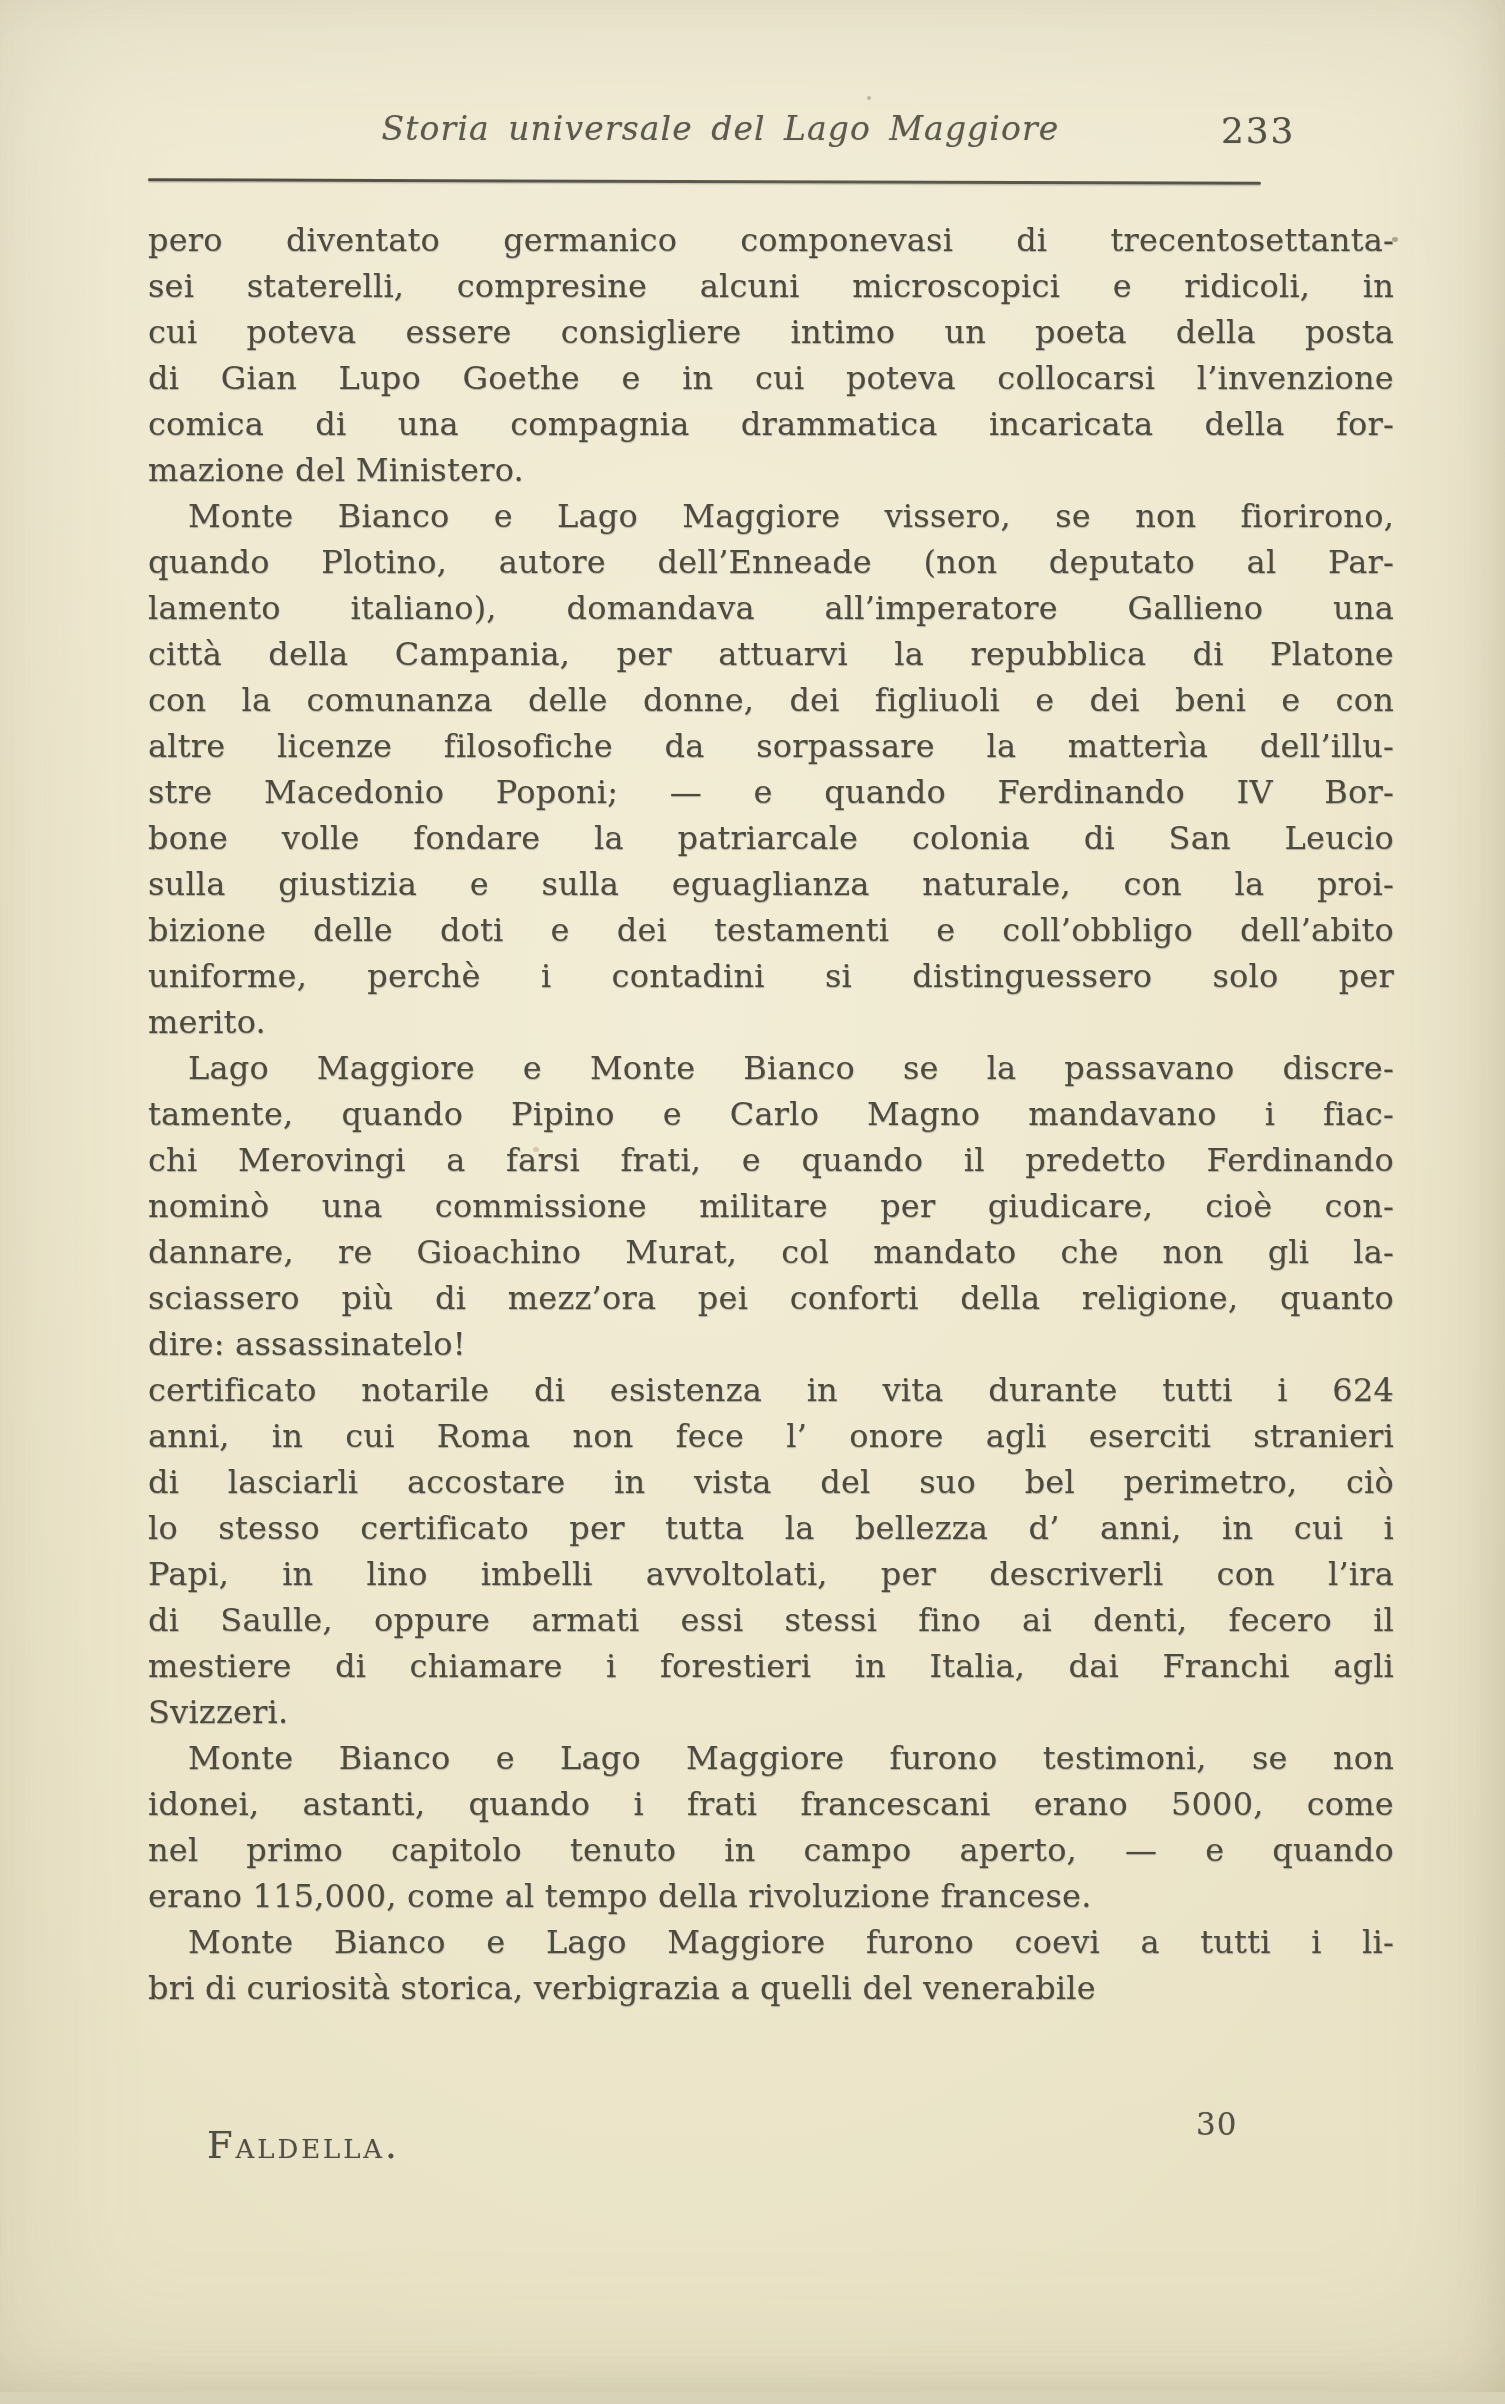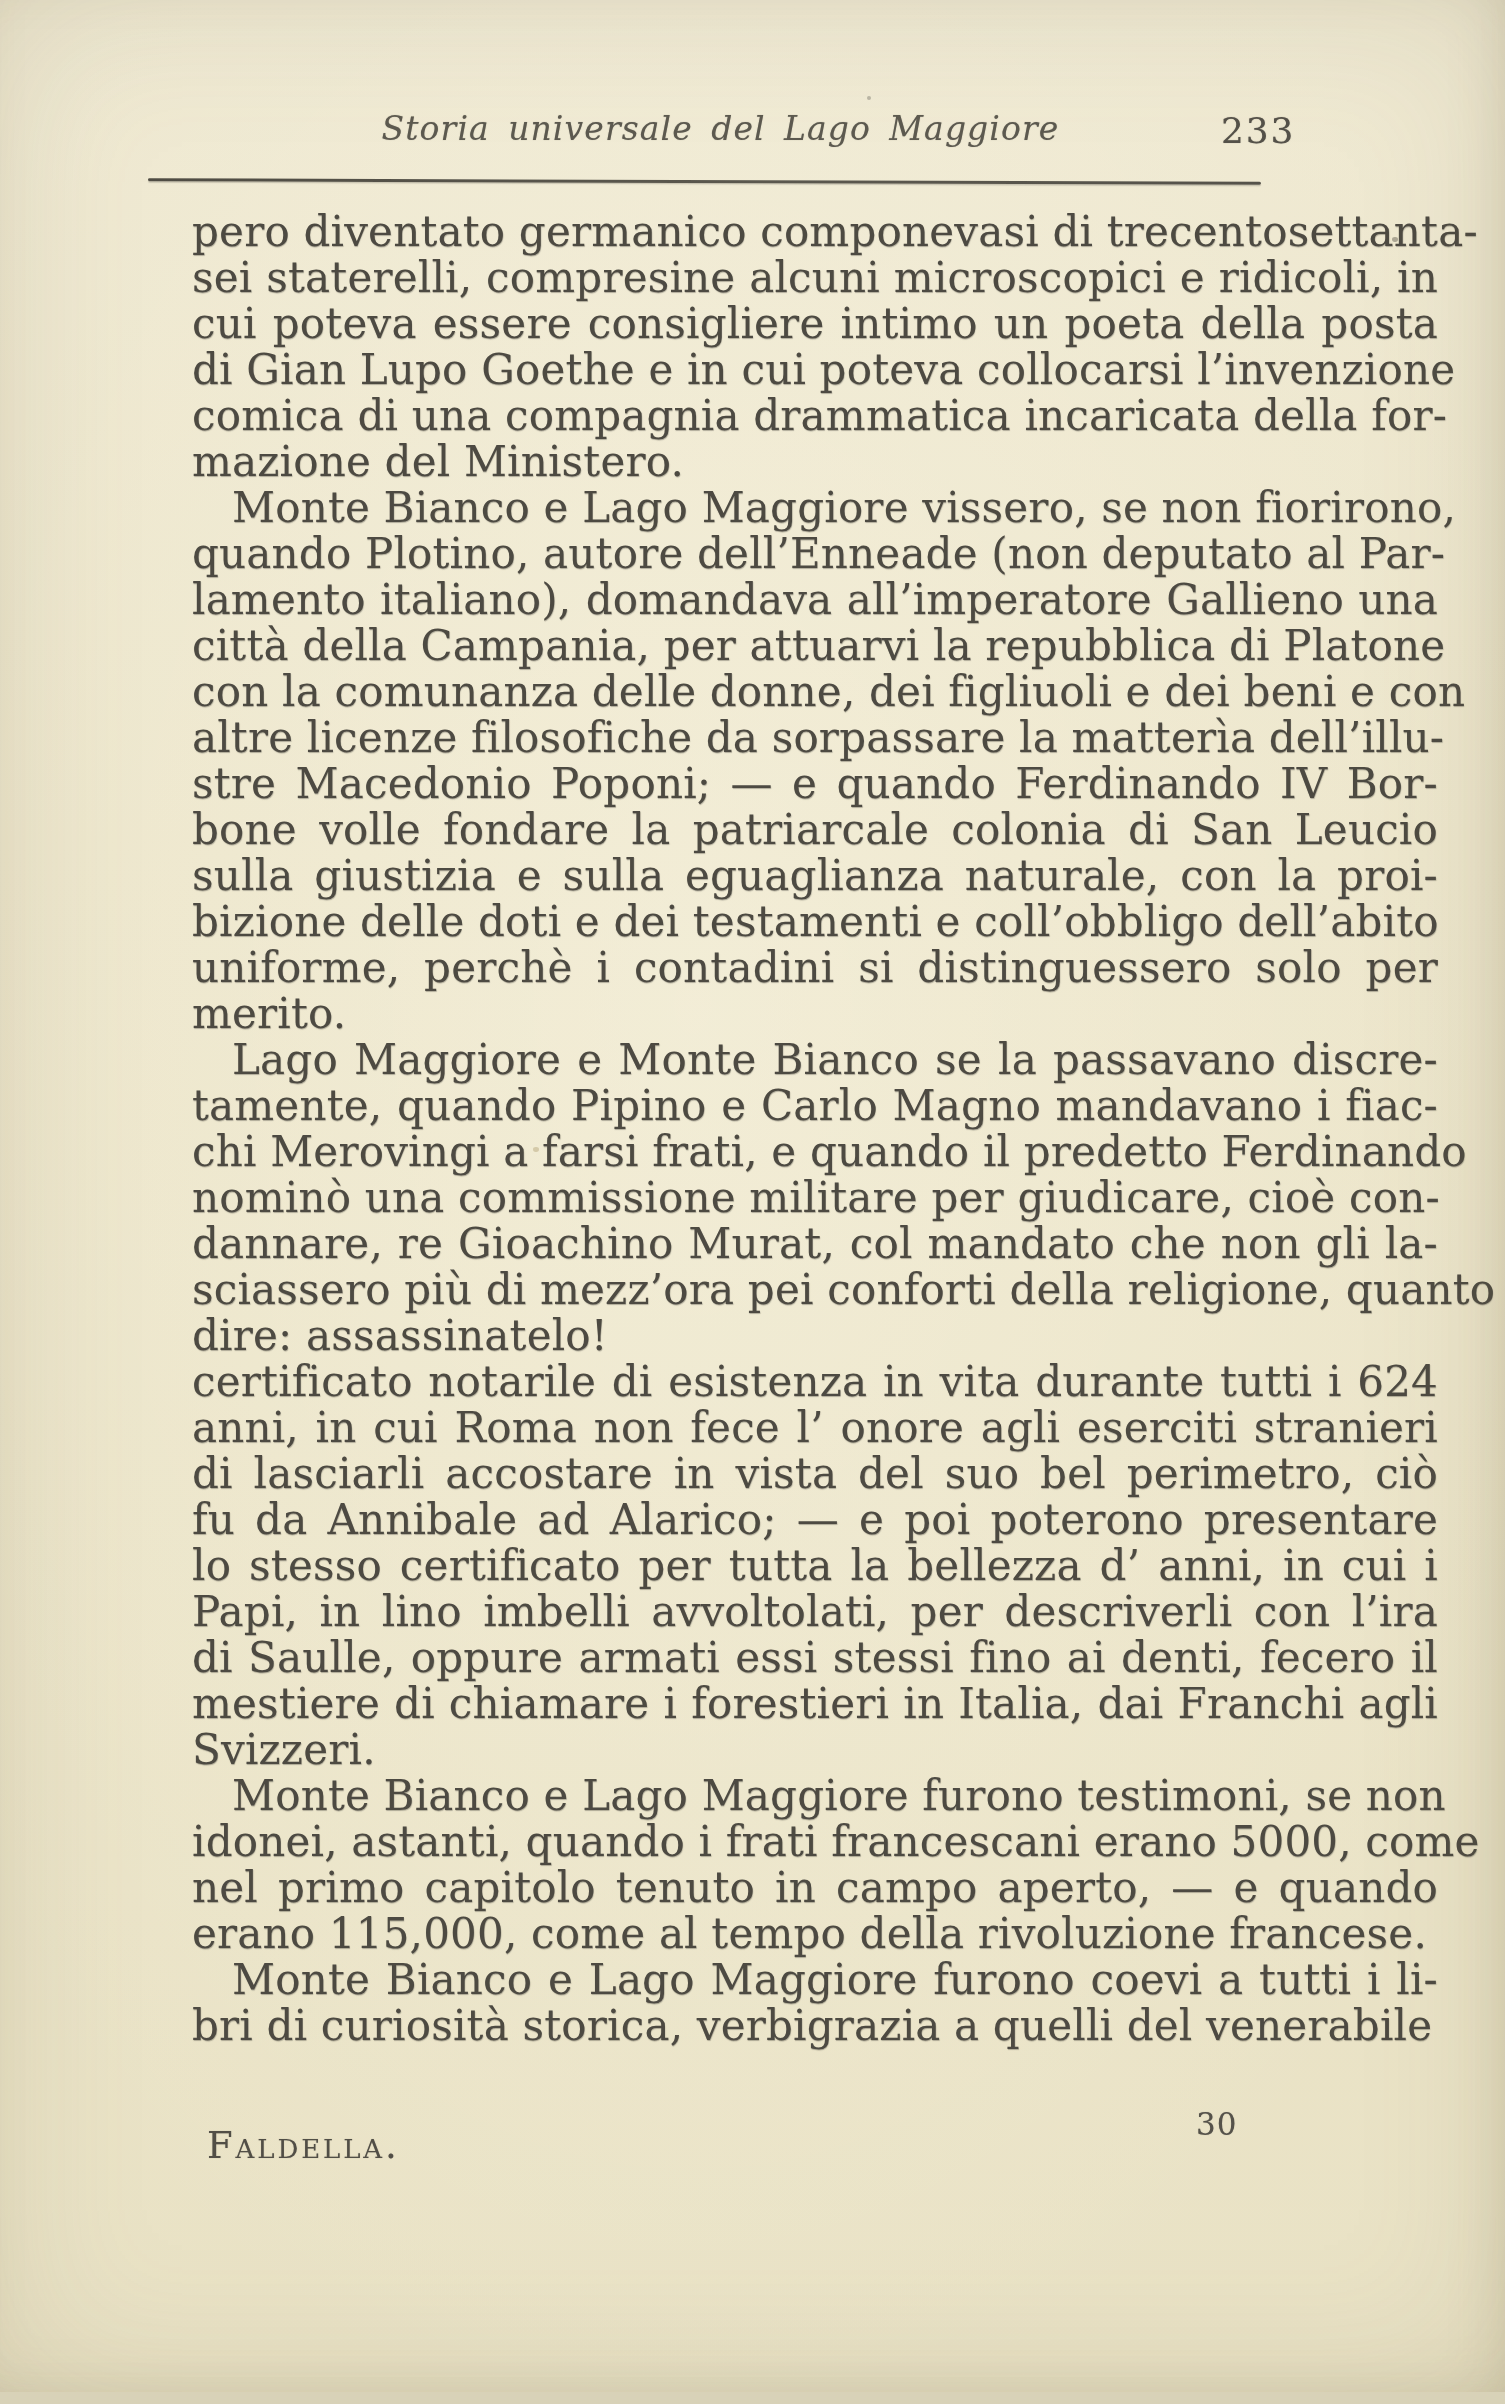--- a/index.html
+++ b/index.html
@@ -62,29 +62,28 @@
     width: 1113px;
     height: 2.9px;
     background: linear-gradient(90deg, #4f4c43 0%, #5b584e 55%, #55524a 100%);
     transform: rotate(0.18deg);
     border-radius: 1.9px;
     box-shadow: 0 1.4px 1px rgba(87,84,75,0.25);
   }
 
   .body-text {
     position: absolute;
-    top: 209px;
+    top: 217px;
     left: 148px;
     width: 1246px;
-    font-size: 42px;
+    font-size: 32px;
     line-height: 46px;
     letter-spacing: 0.2px;
     color: #4d4a42;
     text-shadow: 0.4px 0.5px 0.9px rgba(77,74,66,0.38);
-    margin-left: 44px;
   }
   .line {
     height: 46px;
     white-space: nowrap;
     text-align: justify;
     text-align-last: justify;
   }
   .line.end { text-align-last: left; }
   .line.indent { padding-left: 40px; }
   .it { }
@@ -152,21 +151,20 @@
       <div class="line indent"><span>Lago Maggiore e Monte Bianco se la passavano discre-</span></div>
       <div class="line"><span>tamente, quando Pipino e Carlo Magno mandavano i fiac-</span></div>
       <div class="line"><span>chi Merovingi a farsi frati, e quando il predetto Ferdinando</span></div>
       <div class="line"><span>nominò una commissione militare per giudicare, cioè con-</span></div>
       <div class="line"><span>dannare, re Gioachino Murat, col mandato che non gli la-</span></div>
       <div class="line"><span>sciassero più di mezz’ora pei conforti della religione, quanto</span></div>
       <div class="line end"><span>dire: assassinatelo!</span></div>
       <div class="line"><span>certificato notarile di esistenza in vita durante tutti i 624</span></div>
       <div class="line"><span>anni, in cui Roma non fece l’ onore agli eserciti stranieri</span></div>
       <div class="line"><span>di lasciarli accostare in vista del suo bel perimetro, ciò</span></div>
-      <div class="line"><span>fu da Annibale ad Alarico; — e poi poterono presentare</span></div>
       <div class="line"><span>lo stesso certificato per tutta la bellezza d’ anni, in cui i</span></div>
       <div class="line"><span>Papi, </span><span class="it">in lino imbelli avvoltolati</span><span>, per descriverli con l’ira</span></div>
       <div class="line"><span>di Saulle, oppure armati essi stessi fino ai denti, fecero il</span></div>
       <div class="line"><span>mestiere di chiamare i forestieri in Italia, dai Franchi agli</span></div>
       <div class="line end"><span>Svizzeri.</span></div>
       <div class="line indent"><span>Monte Bianco e Lago Maggiore furono testimoni, se non</span></div>
       <div class="line"><span>idonei, astanti, quando i frati francescani erano 5000, come</span></div>
       <div class="line"><span>nel primo capitolo tenuto in campo aperto, — e quando</span></div>
       <div class="line end"><span>erano 115,000, come al tempo della rivoluzione francese.</span></div>
       <div class="line indent"><span>Monte Bianco e Lago Maggiore furono coevi a tutti i li-</span></div>

